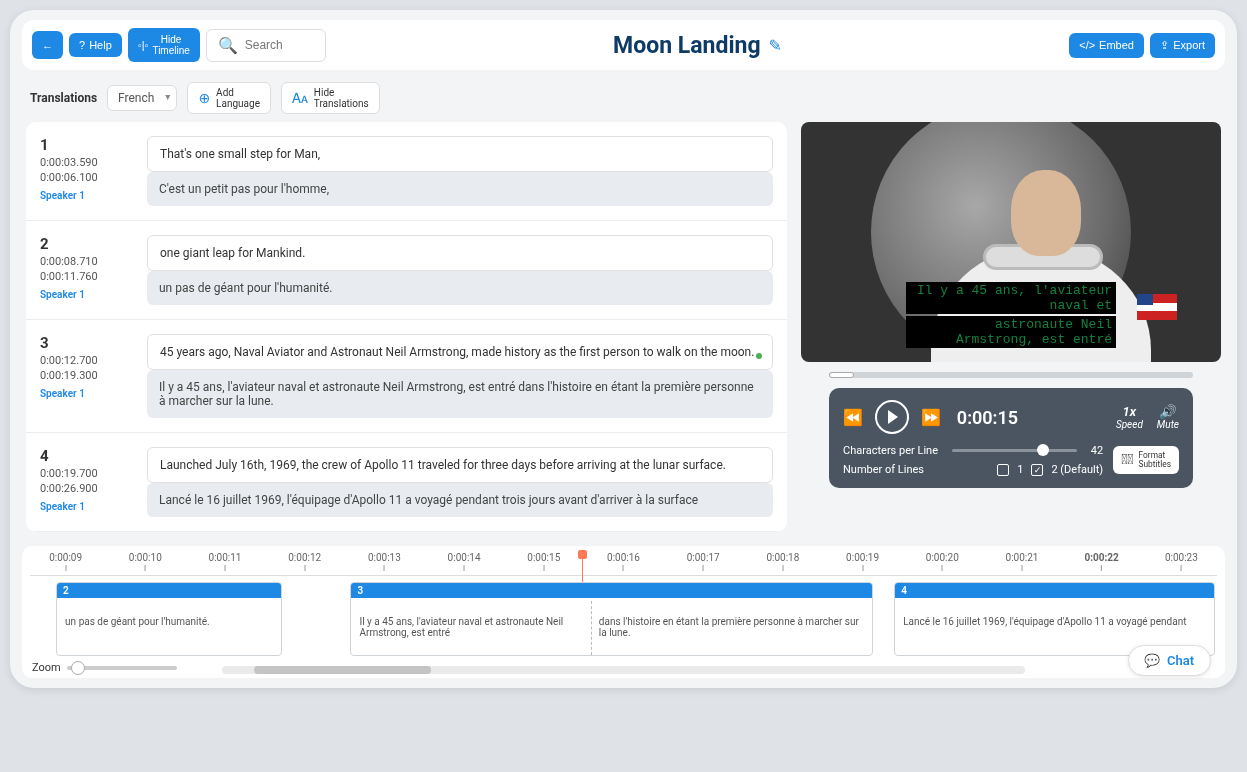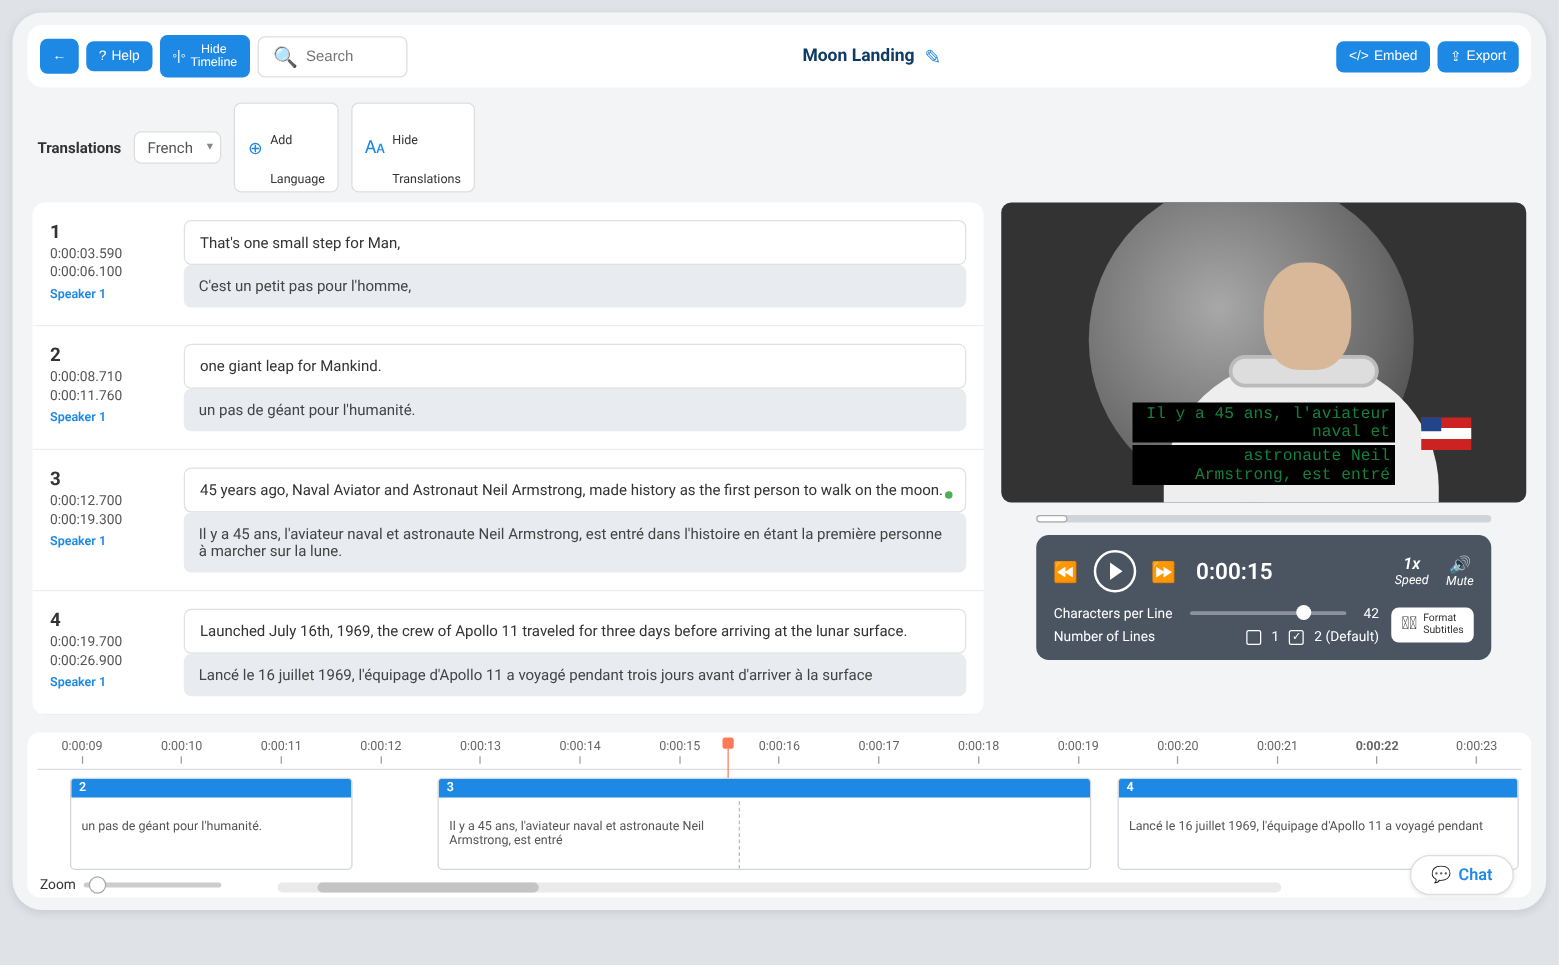--- a/index.html
+++ b/index.html
@@ -7,31 +7,31 @@
 .app { background: #f3f4f6; border-radius: 24px; padding: 10px 12px; box-shadow: 0 2px 8px rgba(0,0,0,0.1); }
 .topbar { background: #fff; border-radius: 12px; padding: 8px 10px; display: flex; align-items: center; justify-content: space-between; }
 .topbar-left { display: flex; gap: 6px; align-items: center; }
 .btn-blue { background: #1e88e5; color: #fff; border: none; border-radius: 6px; padding: 6px 10px; font-size: 11px; display: flex; align-items: center; gap: 4px; cursor: pointer; font-weight:500; }
 .btn-blue.icon-only { padding: 8px 10px; }
 .btn-timeline { line-height: 1.1; }
 .btn-timeline small { display:block; font-size:10px; }
 .search-box { background: #fff; border: 1px solid #ddd; border-radius: 6px; padding: 6px 12px; display: flex; align-items: center; gap: 6px; min-width: 120px; }
 .search-box input { border: none; outline: none; font-size: 12px; width: 60px; }
 .topbar-title { display: flex; align-items: center; gap: 8px; }
-.topbar-title h1 { font-size: 14px; color: #0d3b66; font-weight: 700; }
+.topbar-title h1 { font-size: 23px; color: #0d3b66; font-weight: 700; }
 .topbar-right { display: flex; gap: 6px; }
 
 .subbar { display: flex; align-items: center; gap: 10px; padding: 12px 8px 8px 8px; }
 .subbar-label { font-size: 12px; font-weight: 700; color: #333; }
 .lang-select { background: #fff; border: 1px solid #ddd; border-radius: 6px; padding: 5px 22px 5px 10px; font-size: 12px; color: #555; position: relative; }
 .lang-select::after { content: "▾"; position: absolute; right: 6px; top: 5px; color: #888; font-size: 10px; }
 .subbar-btn { background: #fff; border: 1px solid #ddd; border-radius: 6px; padding: 4px 10px; font-size: 11px; display: flex; align-items: center; gap: 6px; cursor: pointer; color: #333; }
 .subbar-btn .ic { color: #1e88e5; font-size: 14px; }
 .subbar-btn .txt { line-height: 1.1; }
-.subbar-btn .txt small { display:block; font-size:10px;margin-top:20px; }
+.subbar-btn .txt small { display:block; font-size:10px; }
 
 .main { display: flex; gap: 14px; padding: 0 4px; align-items: flex-start; }
 .transcript-panel { flex: 1; background: #fff; border-radius: 10px; padding: 0; max-height: 450px; overflow: hidden; position: relative; }
 .transcript-scroll { max-height: 450px; overflow-y: auto; }
 .segment { display: flex; border-bottom: 1px solid #eee; padding: 14px; gap: 12px; }
 .seg-meta { width: 95px; flex-shrink: 0; }
 .seg-num { font-size: 15px; font-weight: 700; color: #333; }
 .seg-time { font-size: 11px; color: #555; margin-top: 2px; }
 .seg-speaker { font-size: 10px; color: #1e88e5; font-weight: 600; margin-top: 6px; }
 .seg-content { flex: 1; display: flex; flex-direction: column; }
@@ -294,20 +294,21 @@
     <div class="tracks">
       <div class="clip" style="left:2.2%; width:19%;">
         <div class="clip-head">2</div>
         <div class="clip-body">un pas de géant pour l'humanité.</div>
       </div>
       <div class="clip" style="left:27%; width:44%;">
         <div class="clip-head">3</div>
         <div class="clip-body" style="display:flex; padding:0;">
           <div style="width:46%; padding:18px 8px 6px;">Il y a 45 ans, l'aviateur naval et astronaute Neil Armstrong, est entré</div>
           <div class="clip-divider" style="left:46%"></div>
+          <div style="width:54%; padding:18px 8px 6px;">dans l'histoire en étant la première personne à marcher sur la lune.</div>
         </div>
       </div>
       <div class="clip" style="left:72.8%; width:27%;">
         <div class="clip-head">4</div>
         <div class="clip-body">Lancé le 16 juillet 1969, l'équipage d'Apollo 11 a voyagé pendant</div>
       </div>
     </div>
 
     <div class="zoom-row">
       <span>Zoom</span>

